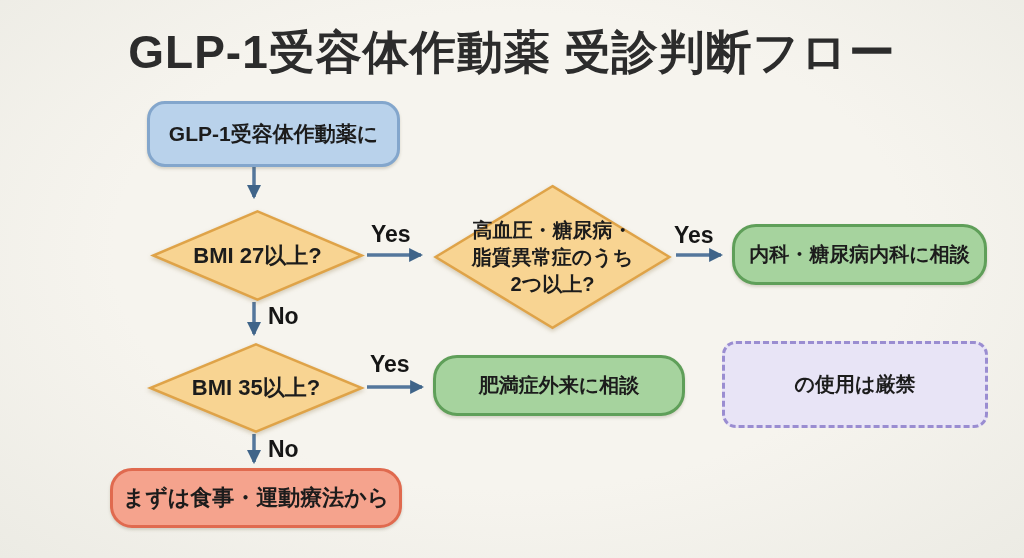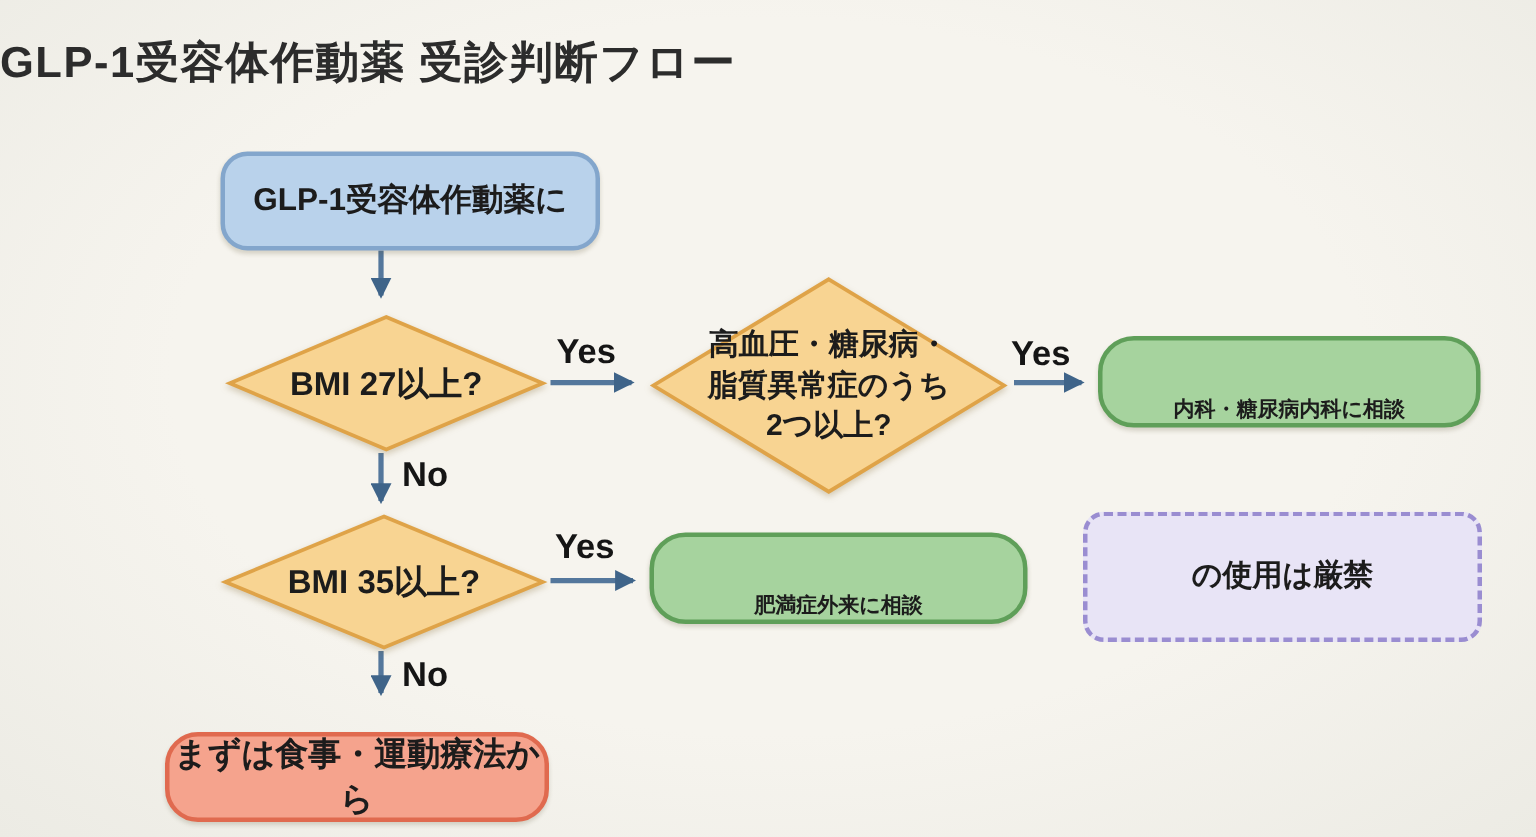--- a/index.html
+++ b/index.html
@@ -4,46 +4,45 @@
 <style>
   html,body { margin:0; padding:0; }
   #canvas {
     position:relative; width:1024px; height:558px; overflow:hidden;
     background: radial-gradient(ellipse at 50% 45%, #f6f4ee 55%, #ecebe4 100%);
     font-family: "Liberation Sans", "DejaVu Sans", sans-serif;
     color:#1c1c1c;
   }
   .title {
     position:absolute; left:0; right:0; top:22px;
-    font-size:29px; font-weight:800; color:#2c2c2c;
+    text-align:center; font-size:46px; font-weight:800; color:#2c2c2c;
     letter-spacing:1px;
   }
   svg.edges { position:absolute; left:0; top:0; }
   svg.edges line { stroke:#54779c; stroke-width:3.5; }
 
   .node {
     position:absolute; display:flex; flex-direction:column;
     align-items:center; justify-content:center; text-align:center;
     font-weight:700; box-sizing:border-box;
     box-shadow:0 2px 3px rgba(100,90,60,.22);
   }
   .start-box {
     left:147px; top:101px; width:253px; height:66px;
     background:#b9d2eb; border:3px solid #83a6cc; border-radius:18px;
     font-size:21px; line-height:1.3;
   }
   .green-box {
     background:#a6d39e; border:3px solid #5f9f59; border-radius:24px;
-    font-size:14px;
-    justify-content:flex-end;
+    font-size:20px;
   }
   #g1 { left:732px; top:224px; width:255px; height:61px; }
   #g2 { left:433px; top:355px; width:252px; height:61px; }
   .red-box {
-    left:110px; top:488px; width:256px; height:60px;
+    left:110px; top:468px; width:292px; height:60px;
     background:#f5a38d; border:3px solid #e06a4f; border-radius:22px;
     font-size:22px;
   }
   .warning-box {
     left:722px; top:341px; width:266px; height:87px;
     background:#e8e4f6; border:3px dashed #9a8dd1; border-radius:14px;
     font-size:20px; line-height:1.45; box-shadow:none;
   }
   .wicon { margin-right:6px; }
 

